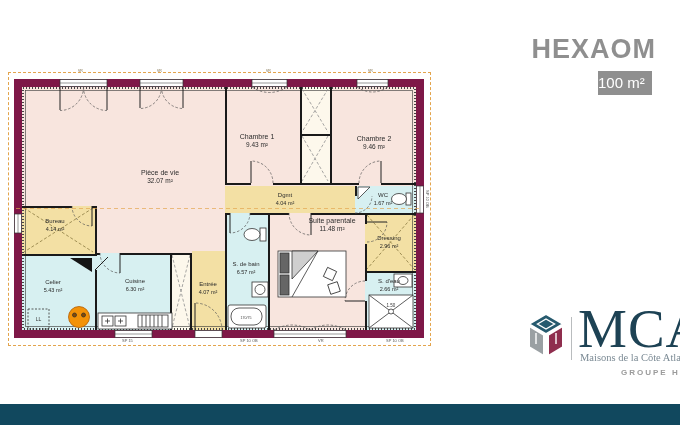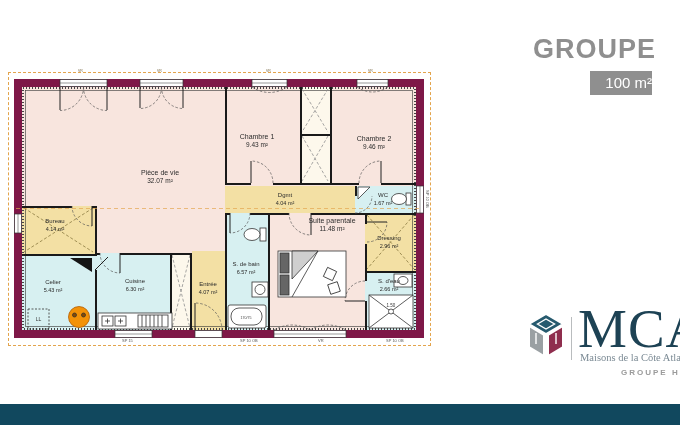--- a/index.html
+++ b/index.html
@@ -6,22 +6,22 @@
   body{
     width:680px;height:425px;position:relative;overflow:hidden;
     background:#ffffff;font-family:"Liberation Sans", sans-serif;
   }
   
   .model-title{
     position:absolute;top:34px;right:24px;
     font-size:27px;font-weight:bold;letter-spacing:1px;color:#8f8f8f;
   }
   .area-badge{
-    position:absolute;top:71px;right:28px;width:62px;height:24px;
-    background:#8f8f8f;color:#ffffff;font-size:15px;line-height:24px;text-align:right;
+    position:absolute;top:71px;right:28px;width:54px;height:24px;
+    background:#8f8f8f;color:#ffffff;font-size:15px;line-height:24px;text-align:left;
   }
   
   .lot-outline{
     position:absolute;left:8px;top:72px;width:421px;height:272px;
     border:1px dashed #e3a44c;
   }
   .plan{
     position:absolute;left:14px;top:79px;width:410px;height:259px;
     background:#7e1747;
   }
@@ -55,21 +55,21 @@
     position:absolute;left:621px;top:368px;
     font-size:8px;font-weight:bold;letter-spacing:2px;color:#9b9b9b;white-space:nowrap;
   }
   .footer-bar{
     position:absolute;left:0;top:404px;width:680px;height:21px;background:#11485e;
   }
 </style>
 </head>
 <body>
 
-<div class="model-title">GROUPE</div>
+<div class="model-title">HEXAOM</div>
 <div class="area-badge">100 m²</div>
 
 <div class="lot-outline"></div>
 
 <div class="plan">
   <svg width="410" height="259" viewBox="0 0 410 259">
 
     <g transform="translate(8,8)">
       <rect x="0" y="0" width="394" height="243" fill="#f8e5de"></rect>
 

